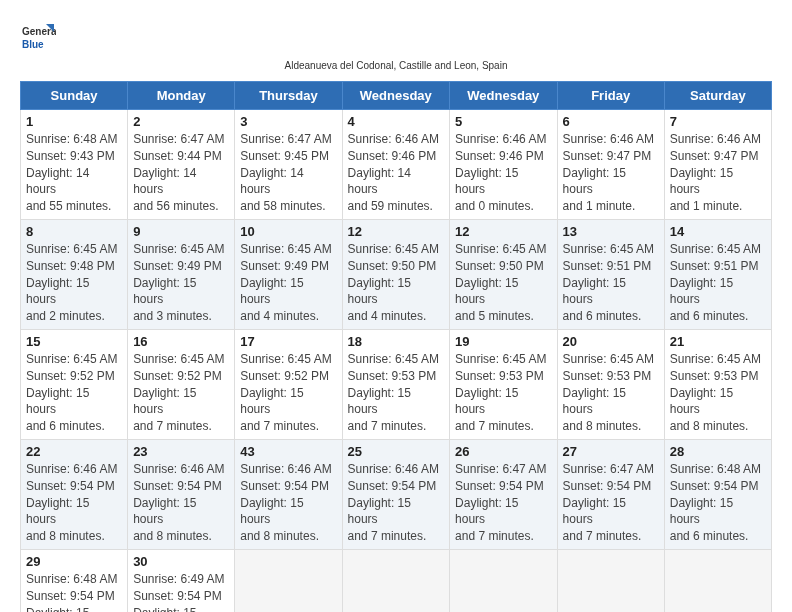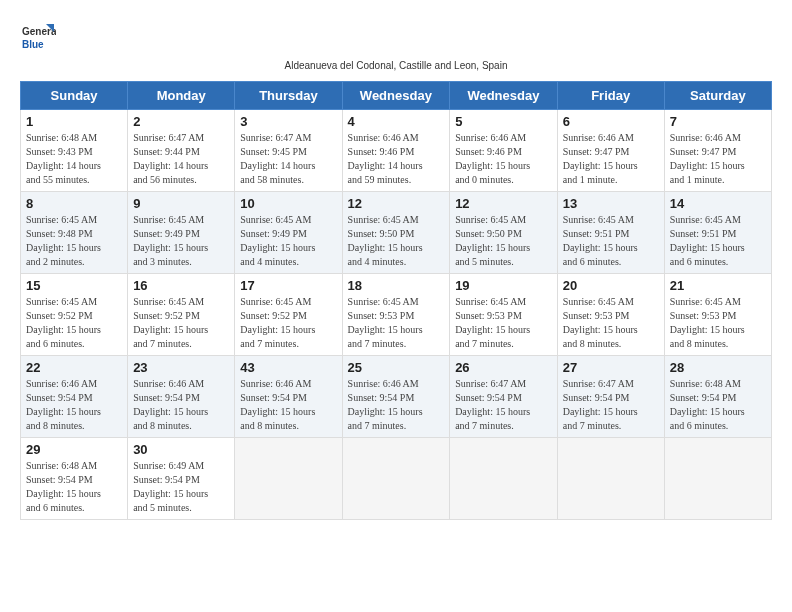--- a/index.html
+++ b/index.html
@@ -60,24 +60,23 @@
       background: #f5f5f5;
     }
     .day-num {
       font-size: 13px;
       font-weight: bold;
       color: #222;
       display: block;
       margin-bottom: 2px;
     }
     .cell-content {
-      font-size: 10px;
+      font-size: 12px;
       line-height: 1.4;
       color: #444;
-      font-family: Liberation Serif, serif;
     }
     .row-shaded td {
       background: #f0f4f8;
     }
   </style>
 </head>
 <body>
 
 <div class="header-top">
   <div class="logo">

